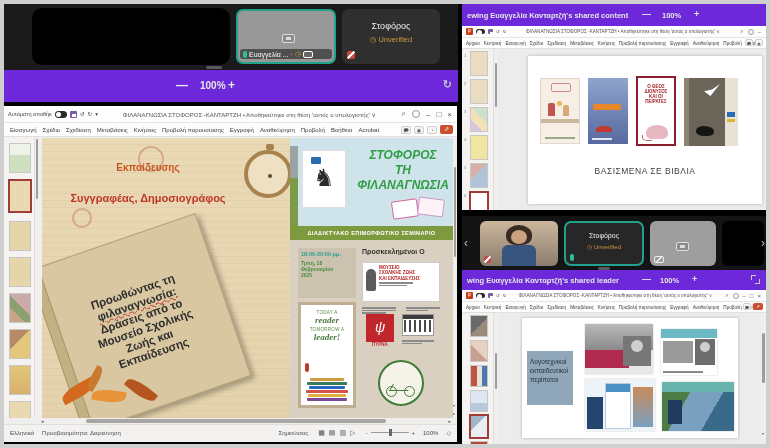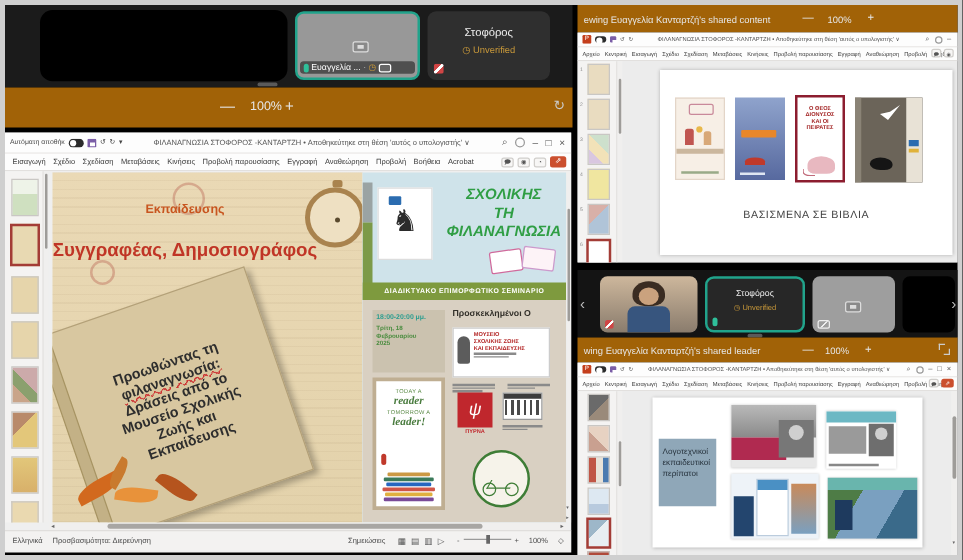--- a/index.html
+++ b/index.html
@@ -2,21 +2,21 @@
 <html><head>
 <meta charset="utf-8">
 <style>
   html,body{margin:0;padding:0;background:#555;}
   *{box-sizing:border-box;}
   #app{position:relative;width:770px;height:448px;background:#cfcfcf;font-family:"Liberation Sans","DejaVu Sans",sans-serif;overflow:hidden;}
   #inner{position:absolute;left:4px;top:4px;width:762px;height:440px;background:#000;}
   .abs{position:absolute;}
   
   .tstrip{background:#1b1b1b;}
-  .tbar{background:#a16207;color:#e6e6e6;}
+  .tbar{background:#6d28d9;color:#e6e6e6;font-weight:bold;}
   .tile{position:absolute;border-radius:7px;overflow:hidden;}
   .tile.sel{border:2px solid #21a38b;}
   .tlabel{position:absolute;left:4px;bottom:3px;display:flex;align-items:center;gap:2px;background:rgba(20,20,20,.55);border-radius:3px;padding:1px 3px;color:#fff;}
   .micon{display:inline-block;width:4px;height:7px;border-radius:2px;background:#2fbf9a;}
   .micoff{display:inline-block;width:8px;height:8px;border-radius:2px;background:linear-gradient(135deg,transparent 42%,#fff 42%,#fff 58%,transparent 58%),#d04545;}
   .camoff{display:inline-block;width:10px;height:7px;border:1px solid #eee;border-radius:2px;background:linear-gradient(135deg,transparent 44%,#eee 44%,#eee 56%,transparent 56%);}
   .warn{color:#c9993a;}
   .shareicon{display:inline-block;width:13px;height:9px;border:1px solid #ddd;border-radius:2px;background:#8a8a8a;position:relative;}
   .shareicon::after{content:"";position:absolute;left:3px;top:2px;width:5px;height:3px;background:#ddd;}
   .handle{position:absolute;width:16px;height:3px;border-radius:2px;background:#5a5a5a;}
@@ -175,21 +175,21 @@
       <div class="thumb" style="left:5px;top:264px;width:22px;height:17px;background:#ead9b0;border-bottom:none;"></div>
     </div>
     <div class="vscroll" style="left:31px;top:31px;width:4px;height:281px;">
           <div class="vthumb" style="left:1px;top:2px;width:2px;height:60px;"></div>
         </div>
 
     <div class="abs parch" style="left:38px;top:32px;width:248px;height:280px;">
       <div class="stamp" style="left:96px;top:8px;width:26px;height:26px;"></div>
       <div class="stamp" style="left:30px;top:70px;width:20px;height:20px;"></div>
       <div class="abs orangeH" style="left:0;right:36px;top:24px;font-size:10px;">Εκπαίδευσης</div>
-      <div class="abs redH" style="left:0;right:36px;top:54px;font-size:15px;">Συγγραφέας, Δημοσιογράφος</div>
+      <div class="abs redH" style="left:0;right:36px;top:54px;font-size:11px;">Συγγραφέας, Δημοσιογράφος</div>
       <div class="watch" style="left:202px;top:12px;"></div>
       <div class="scrollg">
         <span>Προωθώντας τη</span>
         <span style="text-decoration:underline wavy #cc3333;text-decoration-thickness:1px;">φιλαναγνωσία:</span>
         <span>Δράσεις από το</span>
         <span>Μουσείο Σχολικής</span>
         <span>Ζωής και</span>
         <span>Εκπαίδευσης</span>
       </div>
       <div class="leaf" style="left:18px;top:246px;width:38px;height:13px;background:#d2691e;transform:rotate(-28deg);"></div>
@@ -199,21 +199,21 @@
     </div>
 
     <div class="abs poster" style="left:286px;top:32px;width:163px;height:280px;">
       <div class="abs" style="left:0;top:8px;width:8px;height:32px;background:#9aa3a3;"></div>
       <div class="abs" style="left:0;top:40px;width:8px;height:62px;background:#7c9a48;"></div>
       <div class="abs" style="left:12px;top:12px;width:44px;height:58px;background:#fff;border:1px solid #ddd;text-align:center;">
         <span style="font-size:24px;color:#2b2b2b;line-height:54px;">♞</span>
         <span class="abs" style="left:8px;top:6px;width:10px;height:7px;background:#2b6cb0;border-radius:1px;"></span>
       </div>
       <div class="abs greenT" style="left:58px;top:10px;width:110px;font-size:12px;white-space:nowrap;">
-        <div>ΣΧΟΛΙΚΗΣ</div>
+        <div>ΣΤΟΦΟΡΟΣ</div>
         <div>ΤΗ</div>
         <div>ΦΙΛΑΝΑΓΝΩΣΙΑ</div>
       </div>
       <div class="abs" style="left:102px;top:62px;width:26px;height:18px;background:#fff;border:1px solid #d06a9c;transform:rotate(-8deg);border-radius:2px;"></div>
       <div class="abs" style="left:128px;top:60px;width:26px;height:18px;background:#fdf3f7;border:1px solid #c9c;transform:rotate(7deg);border-radius:2px;"></div>
       <div class="oliveband" style="left:0;right:0;top:88px;height:14px;font-size:5.5px;letter-spacing:.4px;">ΔΙΑΔΙΚΤΥΑΚΟ ΕΠΙΜΟΡΦΩΤΙΚΟ ΣΕΜΙΝΑΡΙΟ</div>
       <div class="abs" style="left:0;right:0;top:102px;bottom:0;background:#d9d0c2;">
         <div class="abs" style="left:8px;top:8px;width:58px;height:50px;background:#cbc2af;padding:3px;">
           <div class="tealtxt" style="font-size:5.5px;">18:00-20:00 μμ.</div>
           <div class="greentxt" style="font-size:5px;margin-top:3px;">Τρίτη, 18 Φεβρουαρίου</div>

